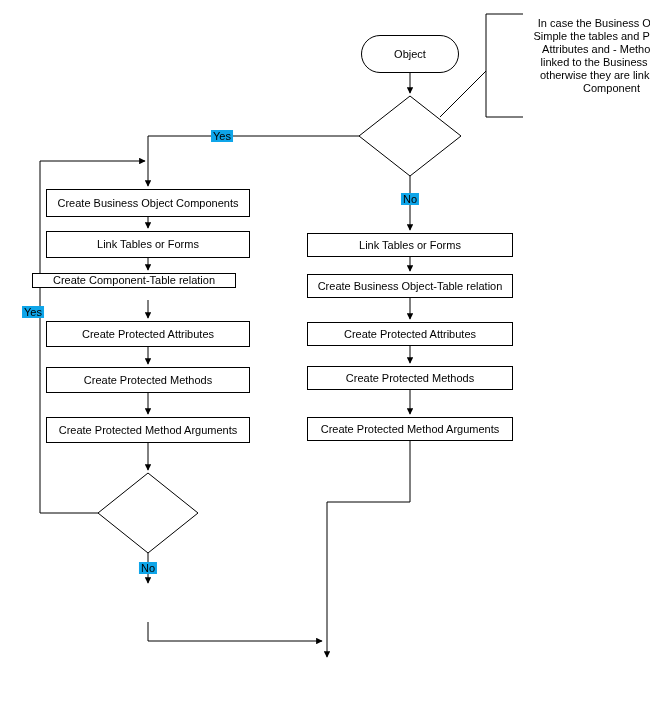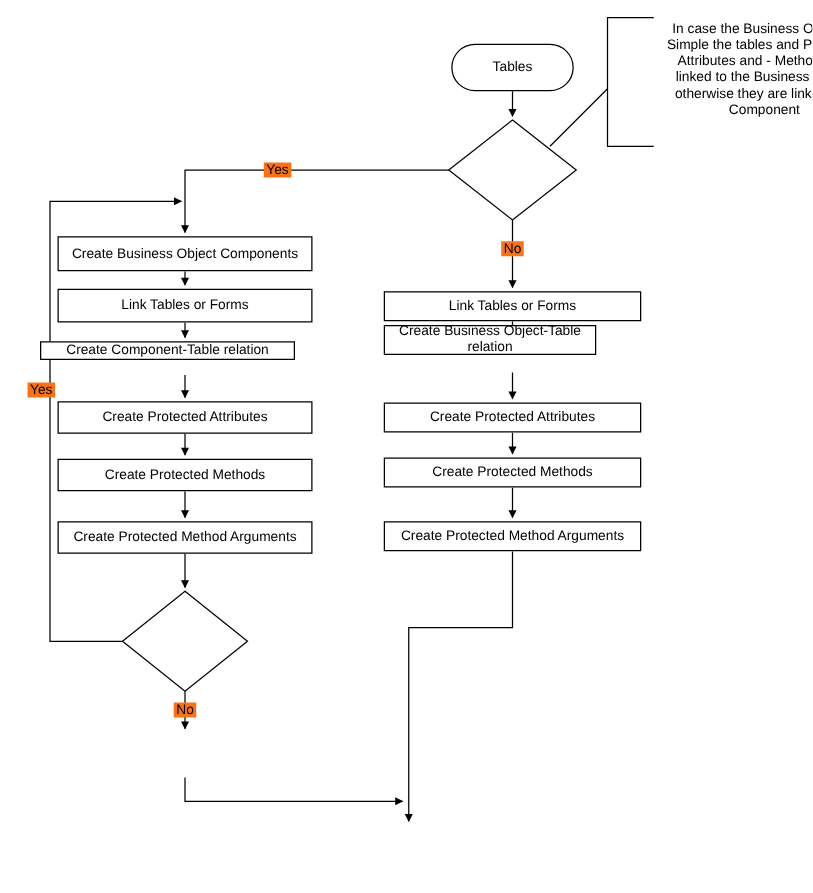--- a/index.html
+++ b/index.html
@@ -5,21 +5,21 @@
   * { margin:0; padding:0; box-sizing:border-box; }
   html,body { background:#ffffff; }
   body { font-family:"Liberation Sans","DejaVu Sans",sans-serif; color:#000; }
   .canvas { position:relative; width:650px; height:714px; background:#fff; overflow:hidden; font-size:11px; }
   .wires { position:absolute; left:0; top:0; }
   .node { position:absolute; display:flex; align-items:center; justify-content:center;
           text-align:center; background:#fff; border:1px solid #000; line-height:13px; z-index:2; }
   .oval { border-radius:19px; }
   .diamond-label { position:absolute; display:flex; align-items:center; justify-content:center;
           text-align:center; line-height:13px; z-index:3; }
-  .edge-label { position:absolute; background:#f97316; padding:0 2px; transform:translate(-50%,-50%);
+  .edge-label { position:absolute; background:#0ea5e9; padding:0 2px; transform:translate(-50%,-50%);
           line-height:12px; z-index:3; }
   .note-text { position:absolute; text-align:center; line-height:13px; z-index:2;margin-left:44px; }
 </style>
 </head>
 <body>
 
 <div class="canvas">
 
   <svg class="wires" width="650" height="714" viewBox="0 0 650 714">
     <defs>
@@ -51,36 +51,36 @@
 
       <line x1="486" y1="71" x2="440" y2="117"></line>
       <polyline points="523,14 486,14 486,117 523,117"></polyline>
     </g>
     <g fill="#ffffff" stroke="#000000" stroke-width="1">
       <polygon points="410,96 461,136 410,176 359,136"></polygon>
       <polygon points="148,473 198,513 148,553 98,513"></polygon>
     </g>
   </svg>
 
-  <div class="node oval" style="left:361px;top:35px;width:98px;height:38px">Tables</div>
+  <div class="node oval" style="left:361px;top:35px;width:98px;height:38px">Object</div>
 
   <div class="note-text" style="left:487px;top:17px;width:161px">In case the Business Object is Simple the tables and Protected Attributes and - Methods are linked to the Business Object otherwise they are linked to a Component</div>
 
 
   <div class="edge-label" style="left:222px;top:136px">Yes</div>
   <div class="edge-label" style="left:410px;top:199px">No</div>
   <div class="edge-label" style="left:33px;top:312px">Yes</div>
   <div class="edge-label" style="left:148px;top:568px">No</div>
 
   <div class="node box" style="left:46px;top:189px;width:204px;height:28px">Create Business Object Components</div>
   <div class="node box" style="left:46px;top:231px;width:204px;height:27px">Link Tables or Forms</div>
   <div class="node box" style="left:32px;top:273px;width:204px;height:15px">Create Component-Table relation</div>
   <div class="node box" style="left:46px;top:321px;width:204px;height:26px">Create Protected Attributes</div>
   <div class="node box" style="left:46px;top:367px;width:204px;height:26px">Create Protected Methods</div>
   <div class="node box" style="left:46px;top:417px;width:204px;height:26px">Create Protected Method Arguments</div>
 
   <div class="node box" style="left:307px;top:233px;width:206px;height:24px">Link Tables or Forms</div>
-  <div class="node box" style="left:307px;top:260px;width:170px;height:24px">Create Business Object-Table relation</div>
+  <div class="node box" style="left:307px;top:274px;width:206px;height:24px">Create Business Object-Table relation</div>
   <div class="node box" style="left:307px;top:322px;width:206px;height:24px">Create Protected Attributes</div>
   <div class="node box" style="left:307px;top:366px;width:206px;height:24px">Create Protected Methods</div>
   <div class="node box" style="left:307px;top:417px;width:206px;height:24px">Create Protected Method Arguments</div>
 
 </div>
 
 </body></html>

